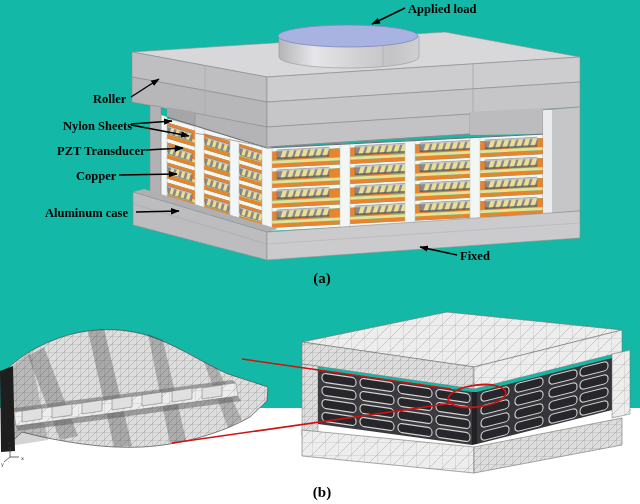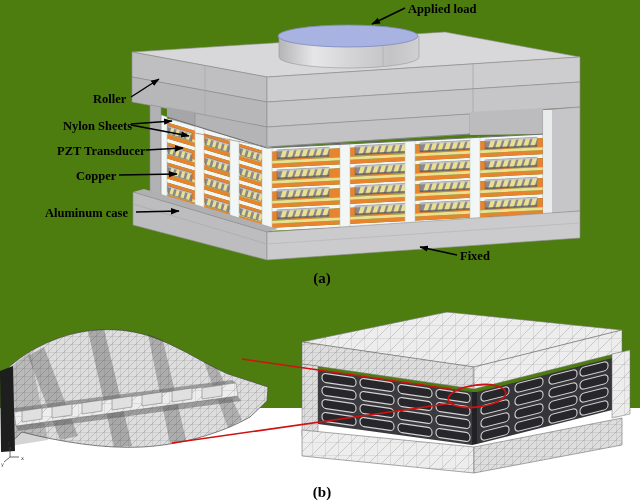--- a/index.html
+++ b/index.html
@@ -1,17 +1,17 @@
 <!DOCTYPE html>
 <html><head>
 <meta charset="utf-8">
 <style>
   html,body{margin:0;padding:0;background:#ffffff}
   body{width:640px;height:504px;font-family:"Liberation Serif",serif}
-  #fig{position:relative;width:640px;height:408px;background:#4d7c0f}
+  #fig{position:relative;width:640px;height:408px;background:#14b8a6}
   svg{display:block}
   .lbl{font-family:"Liberation Serif",serif;font-weight:bold;font-size:12.5px;fill:#000}
   .cap{font-family:"Liberation Serif",serif;font-weight:bold;font-size:15px;fill:#000}
   .ax{font-family:"DejaVu Sans",sans-serif;font-size:5px;fill:#333}
   .edge{stroke:#8e8e90;stroke-width:0.6}
 </style>
 </head>
 <body>
 
 <div id="fig">

